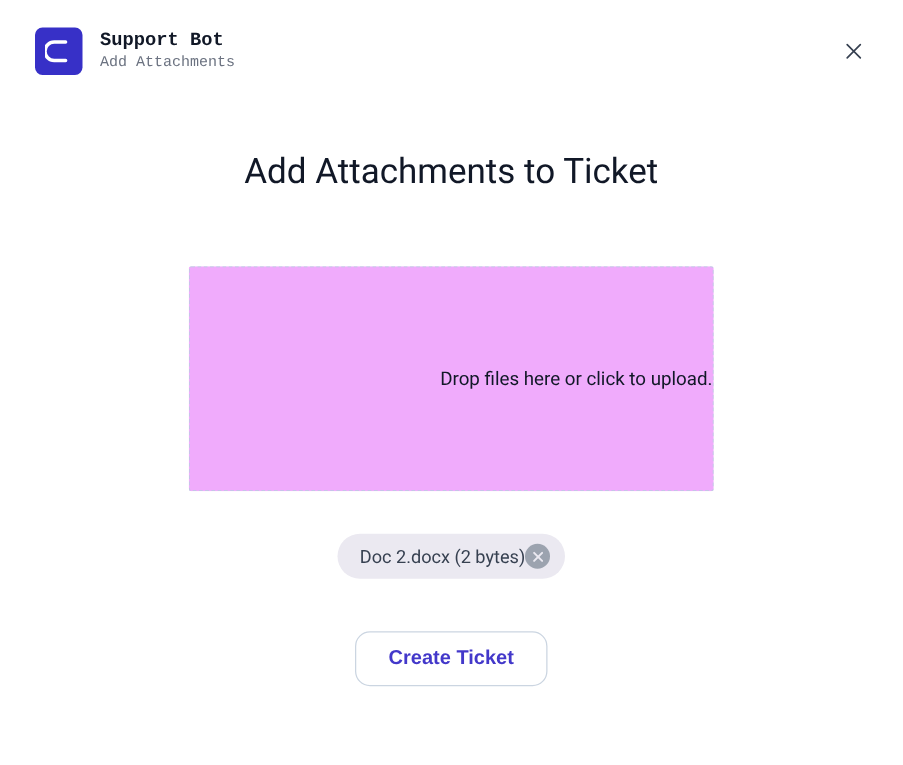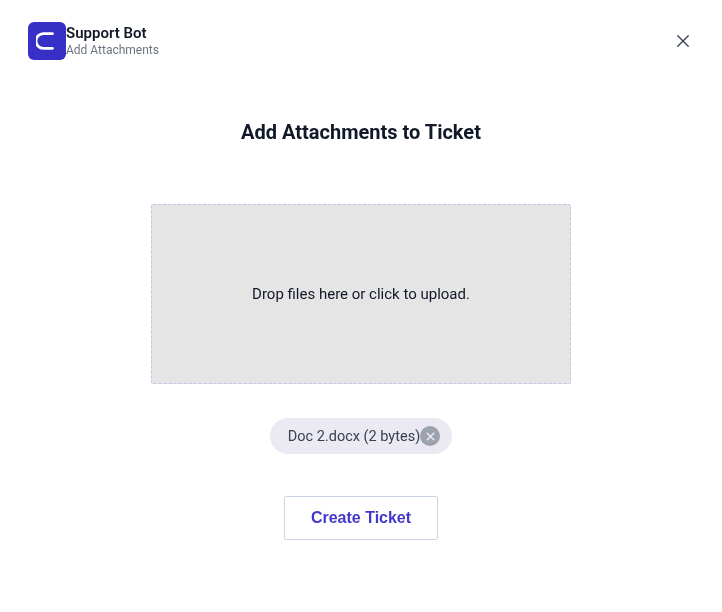--- a/index.html
+++ b/index.html
@@ -12,20 +12,22 @@
     }
     .header {
       display: flex;
       align-items: flex-start;
       padding: 22px 26px 10px 28px;
       justify-content: space-between;
     }
     .header-left {
       display: flex;
       align-items: center;
+      gap: 14px;
+      font-family: Liberation Mono, monospace;
     }
     .app-icon {
       width: 38px;
       height: 38px;
       border-radius: 6px;
       background: #3730c7;
       display: flex;
       align-items: center;
       justify-content: center;
       color: #fff;
@@ -48,36 +50,36 @@
       cursor: pointer;
       color: #374151;
       margin-top: 6px;
     }
     .close-btn svg { display:block; }
     .main {
       padding: 50px 80px 0 80px;
       text-align: center;
     }
     .page-title {
-      font-size: 20px;
-      font-weight: 700;
+      font-size: 28px;
+      font-weight: 400;
       color: #111827;
       margin-bottom: 60px;
     }
     .dropzone {
       width: 420px;
       height: 180px;
       margin: 0 auto;
       border: 1.5px dashed #c7c4e8;
       border-radius: 2px;
       display: flex;
       align-items: center;
-      justify-content: center;
+      justify-content: flex-end;
       cursor: pointer;
-      background: #e5e5e5;
+      background: #f0abfc;
     }
     .dropzone-text {
       font-size: 15px;
       color: #111827;
     }
     .chips {
       display: flex;
       gap: 18px;
       justify-content: center;
       margin-top: 34px;
@@ -104,21 +106,21 @@
       justify-content: center;
       cursor: pointer;
       padding: 0;
       color: #ebe9f1;
     }
     .chip-remove svg { display:block; }
     .create-btn {
       margin-top: 42px;
       background: #fff;
       border: 1px solid #cbd5e1;
-      border-radius: 2px;
+      border-radius: 12px;
       padding: 12px 26px;
       font-size: 16px;
       font-weight: 600;
       color: #4338ca;
       cursor: pointer;
     }
   </style>
 </head>
 <body>
 

